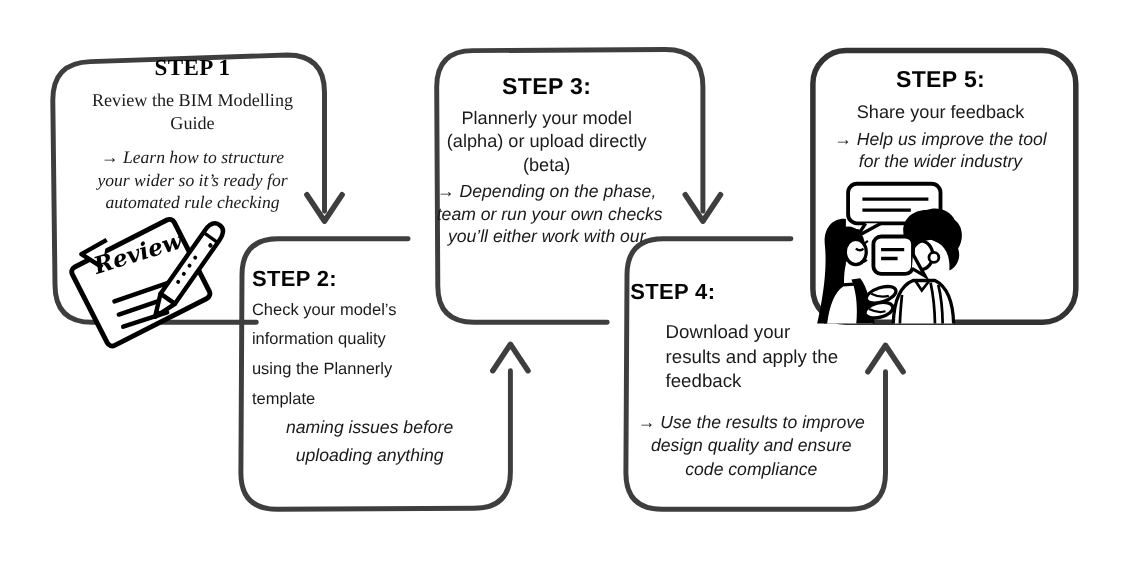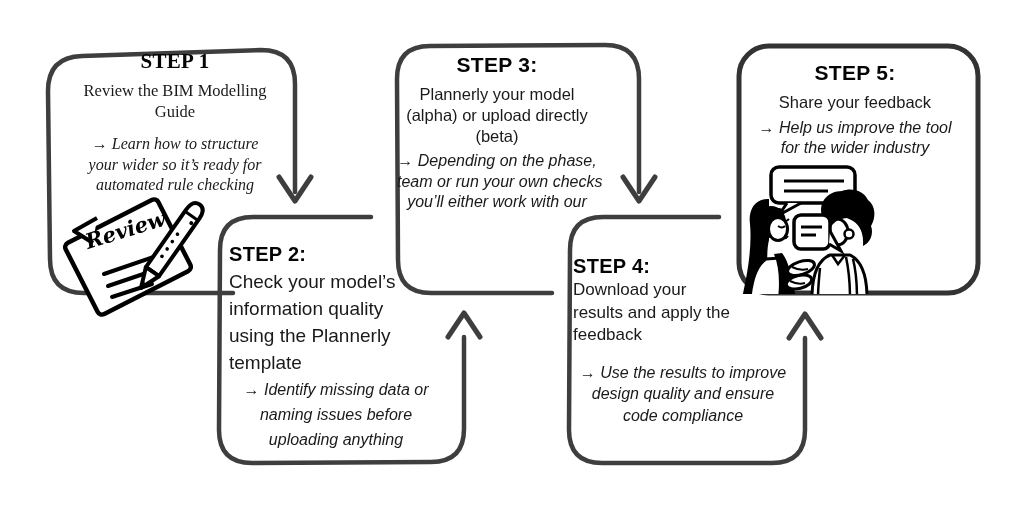--- a/index.html
+++ b/index.html
@@ -14,33 +14,33 @@
 
   
   #t1 { left:50px; top:49px; width:250px; text-align:center;font-family:Liberation Serif, serif; }
   #t1 .step-title { font-size:21px; line-height:25px; }
   #t1 .step-body  { font-size:16.5px; line-height:21px; margin-top:6px; }
   #t1 .step-note  { font-size:16px;  line-height:20.5px; margin-top:12px; font-style:italic; }
 
   
   #t2 { left:229px; top:241px; width:214px; text-align:left; }
   #t2 .step-title { font-size:20px; line-height:26px; }
-  #t2 .step-body  { font-size:19px; line-height:27px; margin-top:1px; }
+  #t2 .step-body  { font-size:15px; line-height:27px; margin-top:1px; }
   #t2 .step-note  { font-size:16px; line-height:25px; margin-top:1px; font-style:italic; text-align:center; }
 
   
-  #t3 { left:397px; top:52px; width:200px; text-align:center; }
+  #t3 { left:397px; top:66px; width:200px; text-align:center; }
   #t3 .step-title { font-size:21px; line-height:25px; }
   #t3 .step-body  { font-size:16.5px; line-height:21px; margin-top:7px; }
   #t3 .step-note  { font-size:16px;  line-height:20.5px; margin-top:4px; font-style:italic; }
 
   
   #t4 { left:573px; top:253px; width:220px; text-align:left; }
   #t4 .step-title { font-size:20px; line-height:26px; }
-  #t4 .step-body  { font-size:17px; line-height:22.5px; margin-top:0; }
+  #t4 .step-body  { font-size:17px; line-height:22.5px; margin-top:12px;padding-left:32px; }
   #t4 .step-note  { font-size:16px; line-height:21.5px; margin-top:15px; font-style:italic; text-align:center; }
 
   
   #t5 { left:743px; top:60px; width:224px; text-align:center; }
   #t5 .step-title { font-size:21px; line-height:25px; }
   #t5 .step-body  { font-size:16.5px; line-height:21px; margin-top:7px; }
   #t5 .step-note  { font-size:16px;  line-height:20px; margin-top:5px; font-style:italic; }
 </style>
 </head>
 <body>
@@ -160,21 +160,20 @@
 
   <div class="step-text" id="t2">
     <div class="step-title">STEP 2:</div>
     <div class="step-body">
       <div>Check your model’s</div>
       <div>information quality</div>
       <div>using the Plannerly</div>
       <div>template</div>
     </div>
     <div class="step-note">
-      <div>→ Identify missing data or</div>
       <div>naming issues before</div>
       <div>uploading anything</div>
     </div>
   </div>
 
   <div class="step-text nowrap" id="t3">
     <div class="step-title">STEP 3:</div>
     <div class="step-body">
       <div>Plannerly your model</div>
       <div>(alpha) or upload directly</div>

